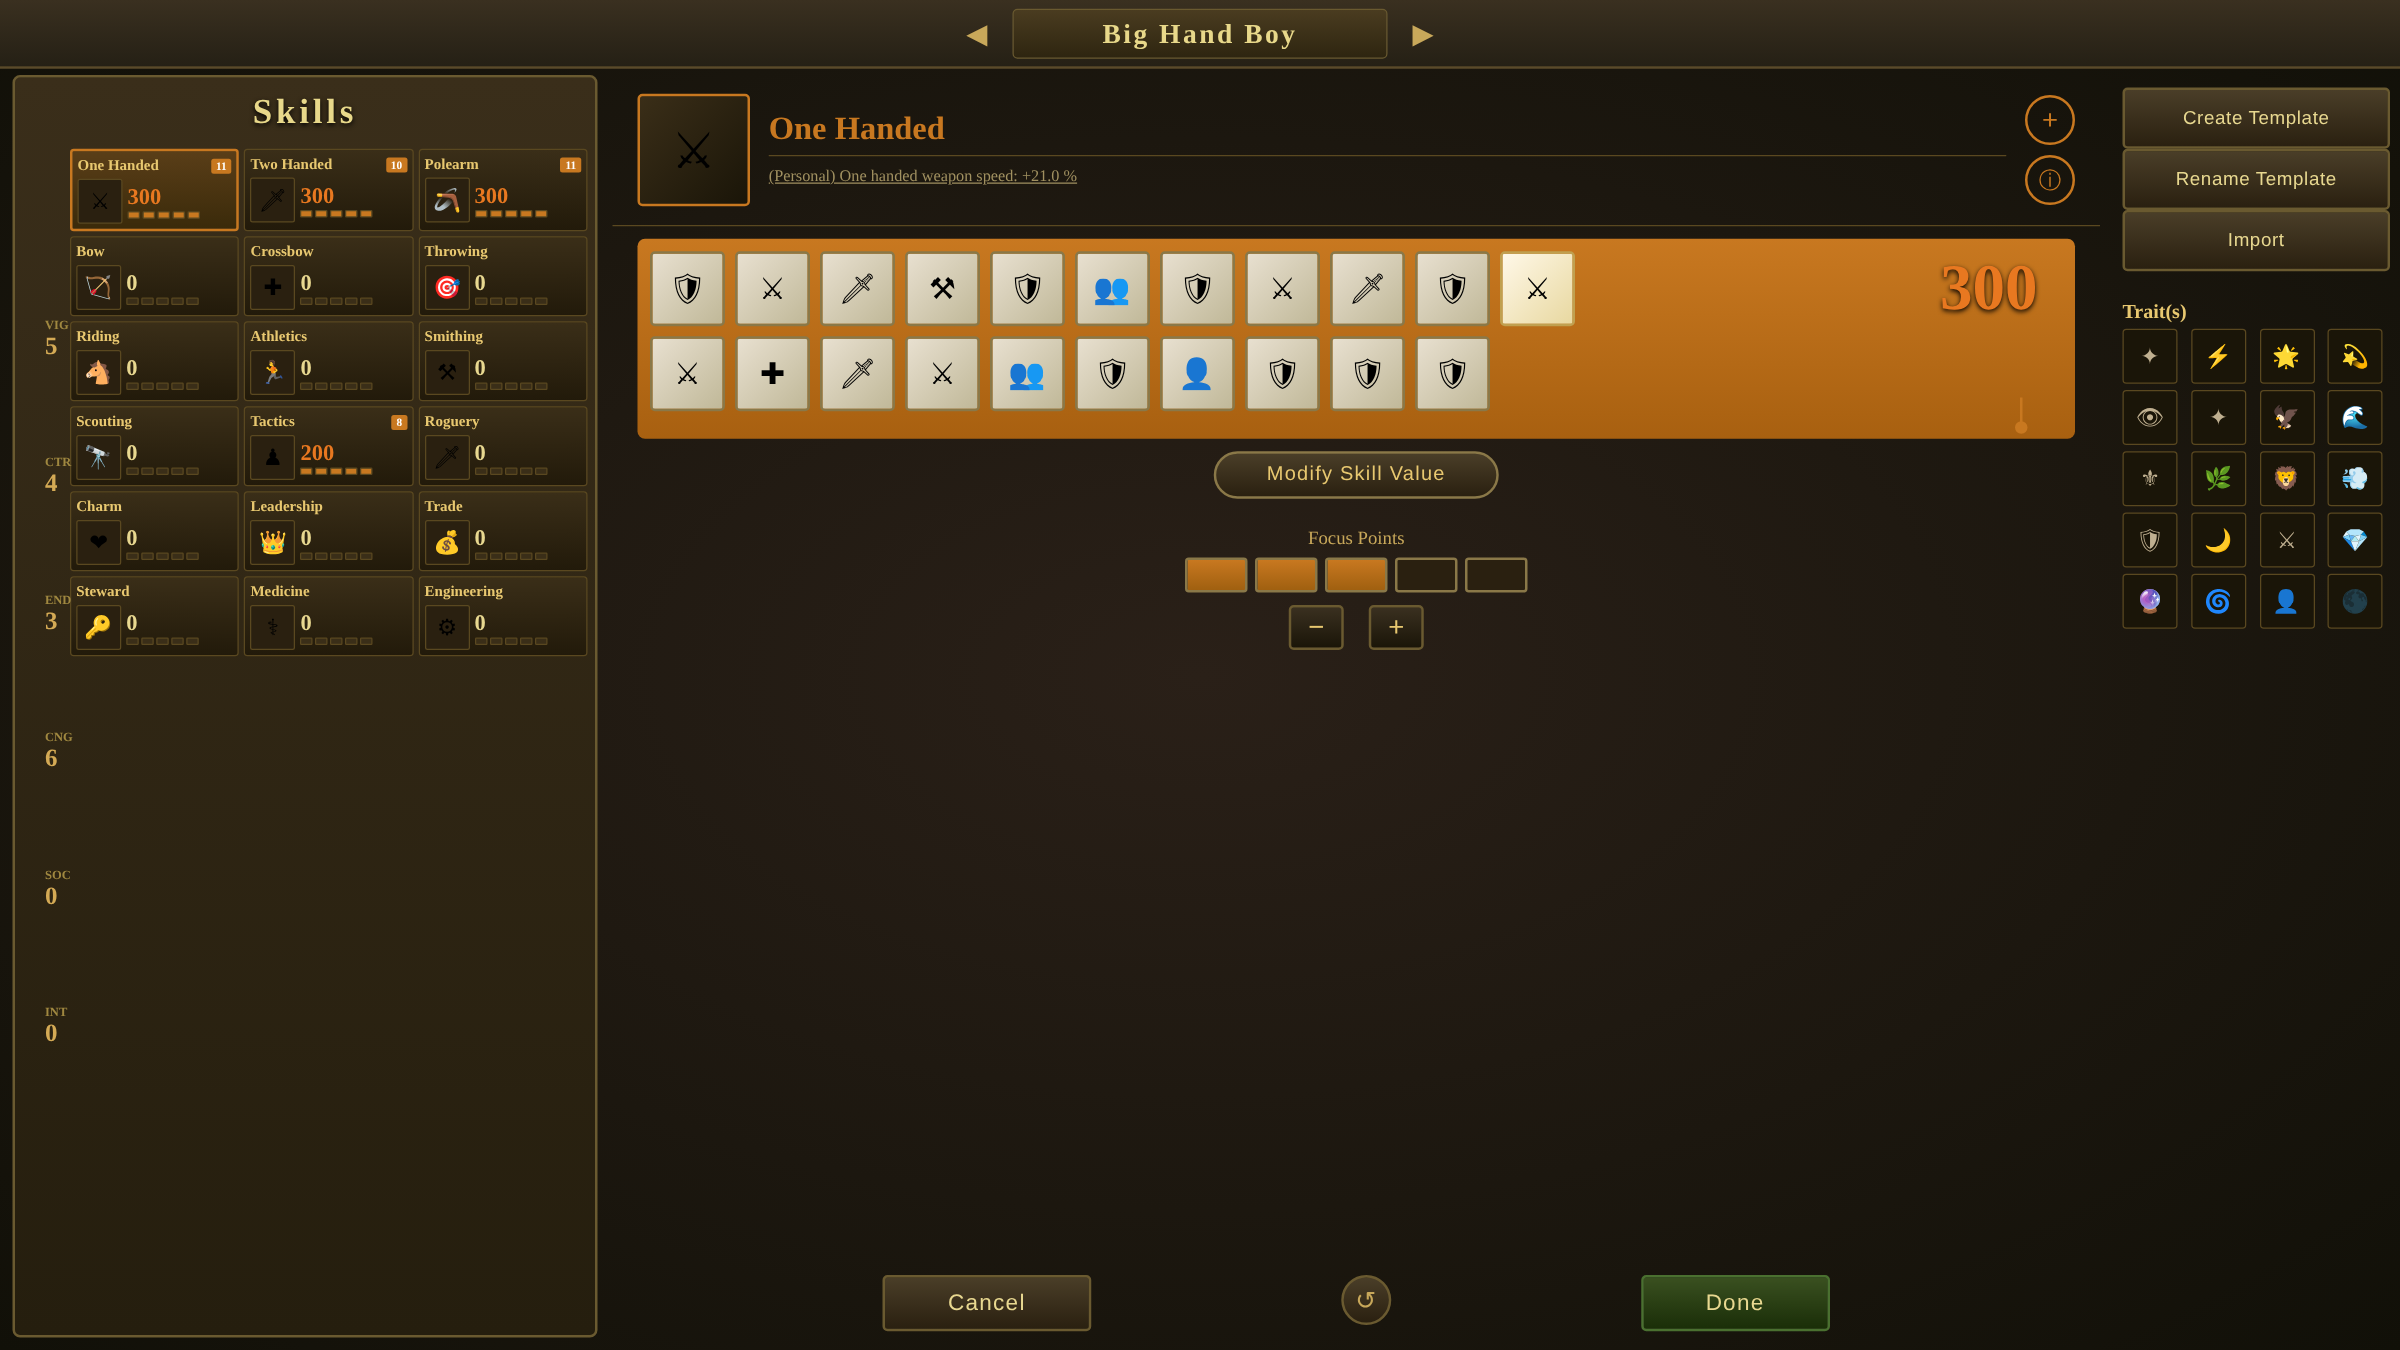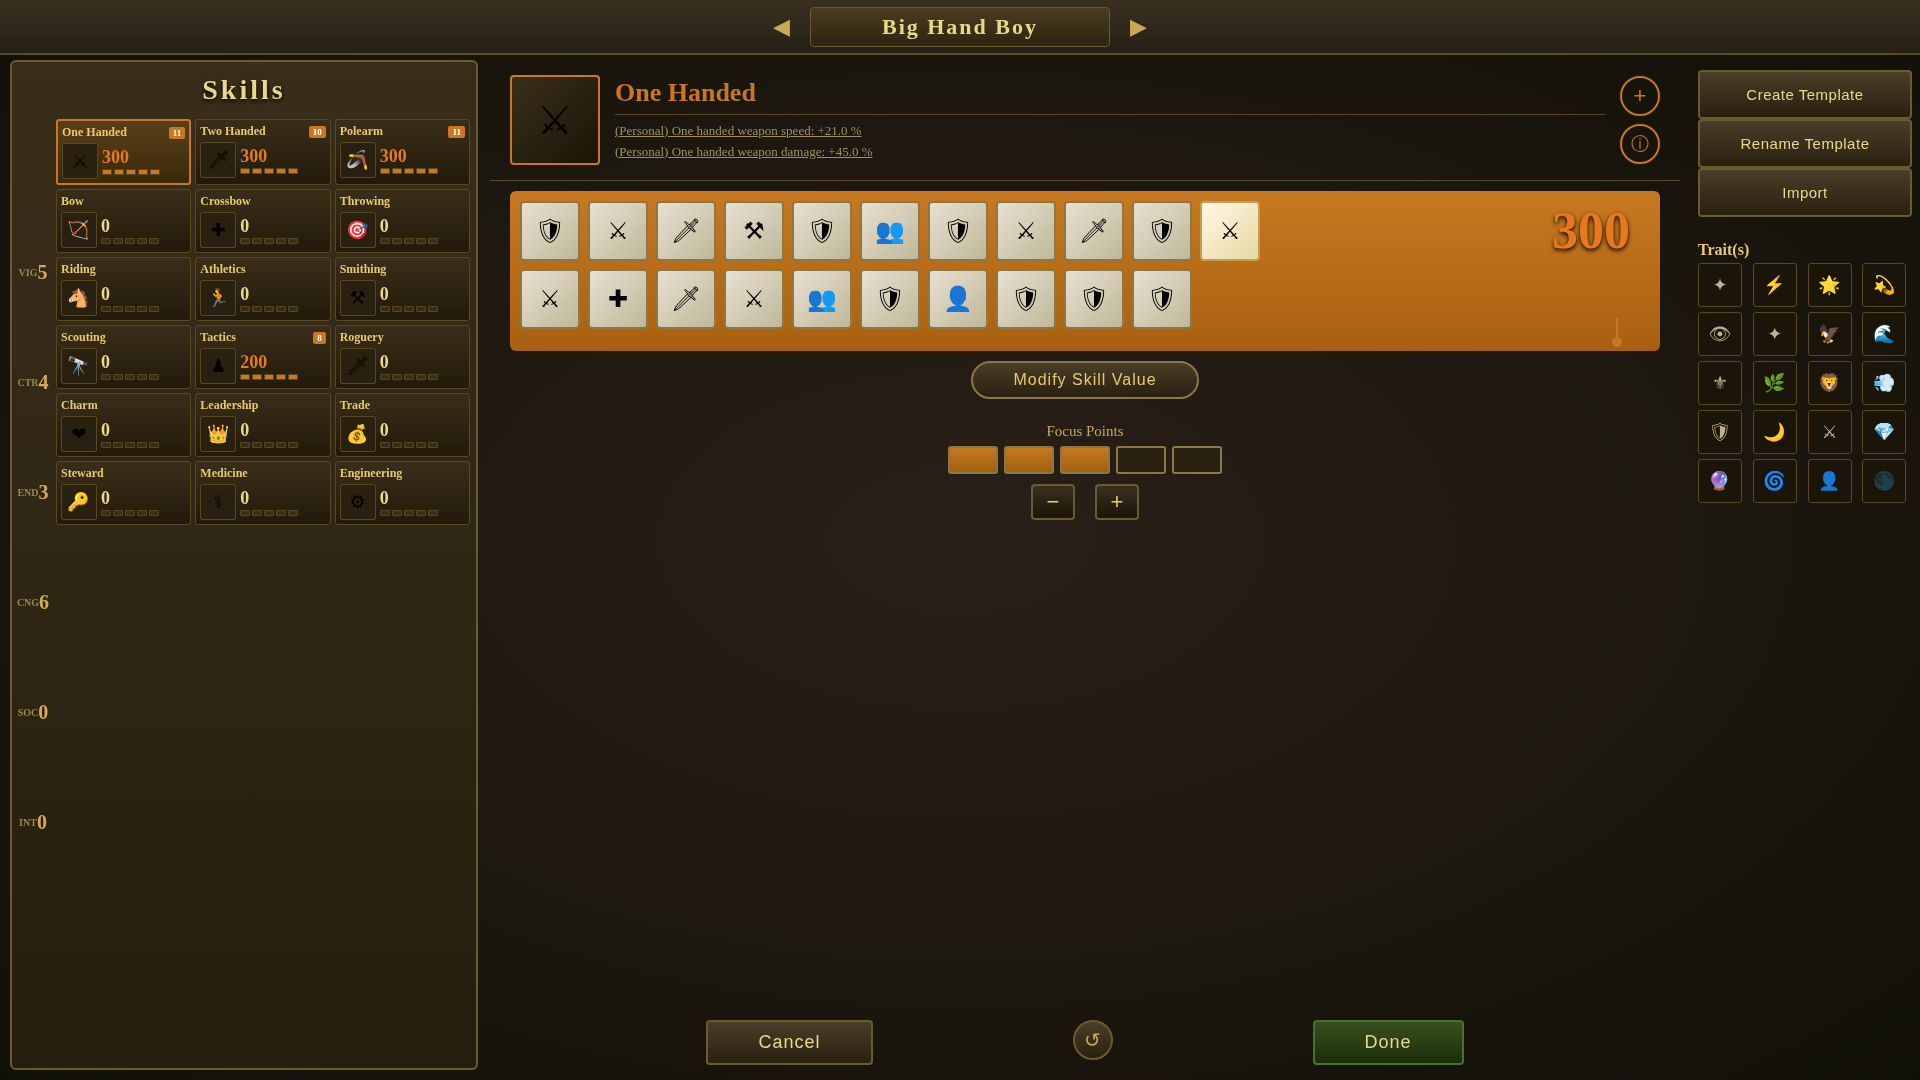--- a/index.html
+++ b/index.html
@@ -75,28 +75,28 @@
     }
 
     
     .stat-labels {
       position: absolute;
       left: 0;
       top: 155px;
     }
     .stat-block {
       display: flex;
-      flex-direction: row;
-      align-items: center;
+      flex-direction: column;
       justify-content: center;
       width: 42px;
       height: 110px;
       color: #c8a85a;
       font-size: 11px;
       font-weight: bold;
+      margin-left: 24px;
     }
     .stat-block .stat-name { font-size: 10px; color: #a08840; }
     .stat-block .stat-val { font-size: 20px; color: #d4aa55; font-weight: bold; }
 
     
     .skills-grid {
       margin-left: 38px;
       margin-top: 5px;
       display: grid;
       grid-template-columns: repeat(3, 1fr);
@@ -858,21 +858,20 @@
   </div>
 </div>
 
 <div class="main-area">
 
   <div class="skill-detail-header">
     <div class="skill-detail-icon">⚔</div>
     <div class="skill-detail-info">
       <div class="skill-detail-name">One Handed</div>
       <div class="skill-detail-desc">(Personal) One handed weapon speed: +21.0 %</div>
-      <div class="skill-detail-desc">(Personal) One handed weapon damage: +45.0 %</div>
     </div>
     <div class="detail-action-btns">
       <button class="circle-btn">+</button>
       <button class="circle-btn" style="font-size:18px;">ⓘ</button>
     </div>
   </div>
 
   <div class="perks-area">
     <div class="skill-value-display">300</div>
     <div class="needle"></div>

